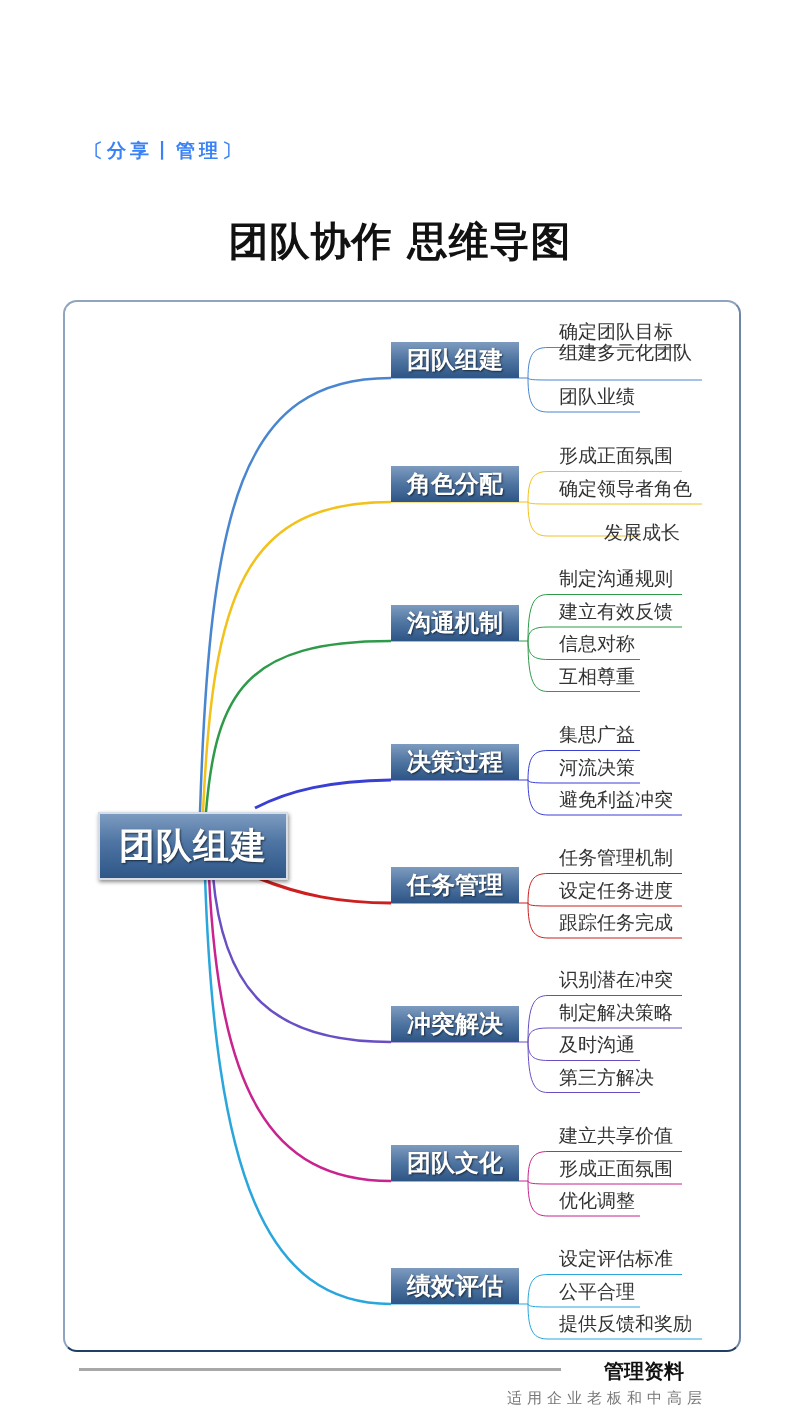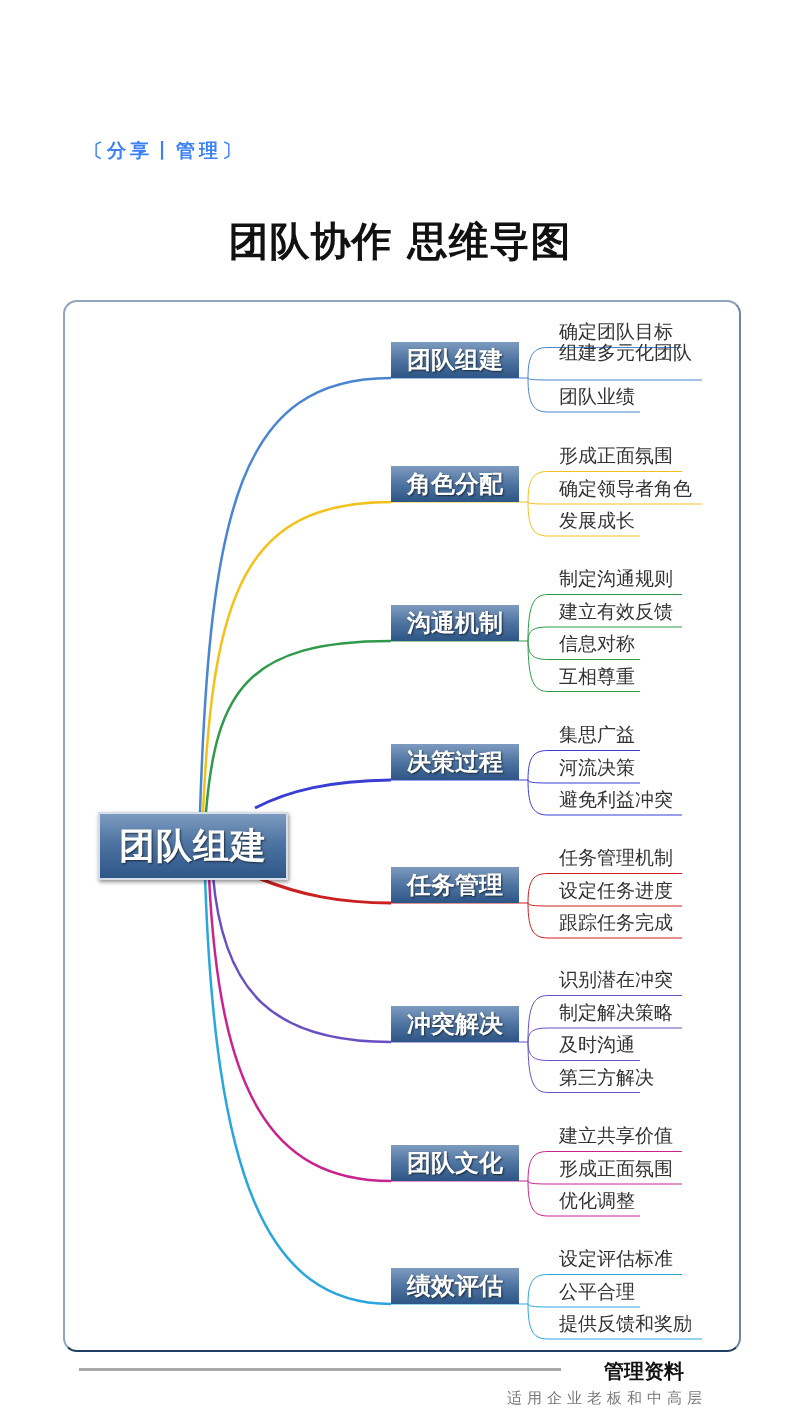--- a/index.html
+++ b/index.html
@@ -94,21 +94,21 @@
   <div class="branch" style="top:1145px">团队文化</div>
   <div class="branch" style="top:1268px">绩效评估</div>
 </div>
 
 <div id="leaves">
     <div class="leaf" style="top: 319px;">确定团队目标</div>
     <div class="leaf" style="top: 340px;">组建多元化团队</div>
     <div class="leaf" style="top: 384px;">团队业绩</div>
     <div class="leaf" style="top: 443px;">形成正面氛围</div>
     <div class="leaf" style="top: 475.5px;">确定领导者角色</div>
-    <div class="leaf" style="top: 508px;">发展成长</div>
+    <div class="leaf" style="top: 520px; margin-left: 45px;">发展成长</div>
     <div class="leaf" style="top: 566px;">制定沟通规则</div>
     <div class="leaf" style="top: 598.5px;">建立有效反馈</div>
     <div class="leaf" style="top: 631px;">信息对称</div>
     <div class="leaf" style="top: 663.5px;">互相尊重</div>
     <div class="leaf" style="top: 722px;">集思广益</div>
     <div class="leaf" style="top: 754.5px;">河流决策</div>
     <div class="leaf" style="top: 787px;">避免利益冲突</div>
     <div class="leaf" style="top: 845px;">任务管理机制</div>
     <div class="leaf" style="top: 877.5px;">设定任务进度</div>
     <div class="leaf" style="top: 910px;">跟踪任务完成</div>

